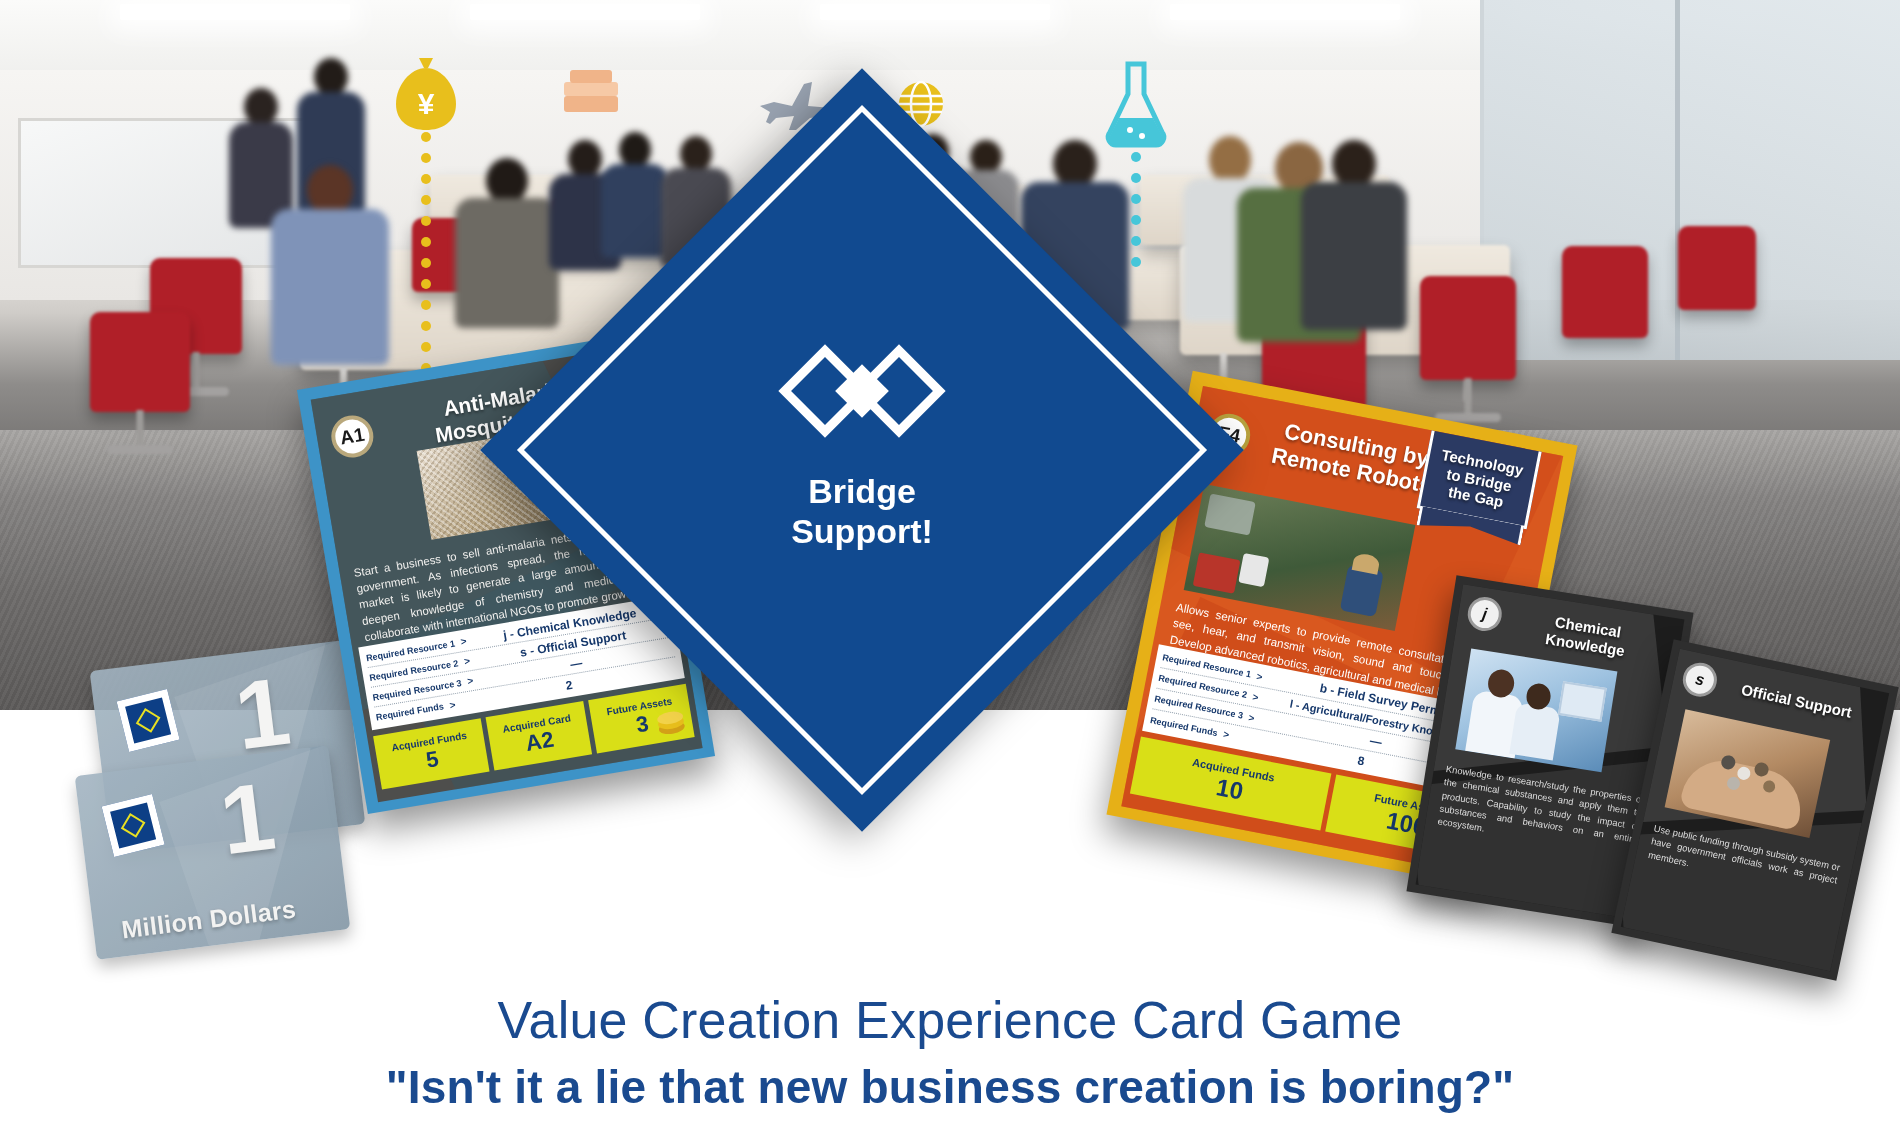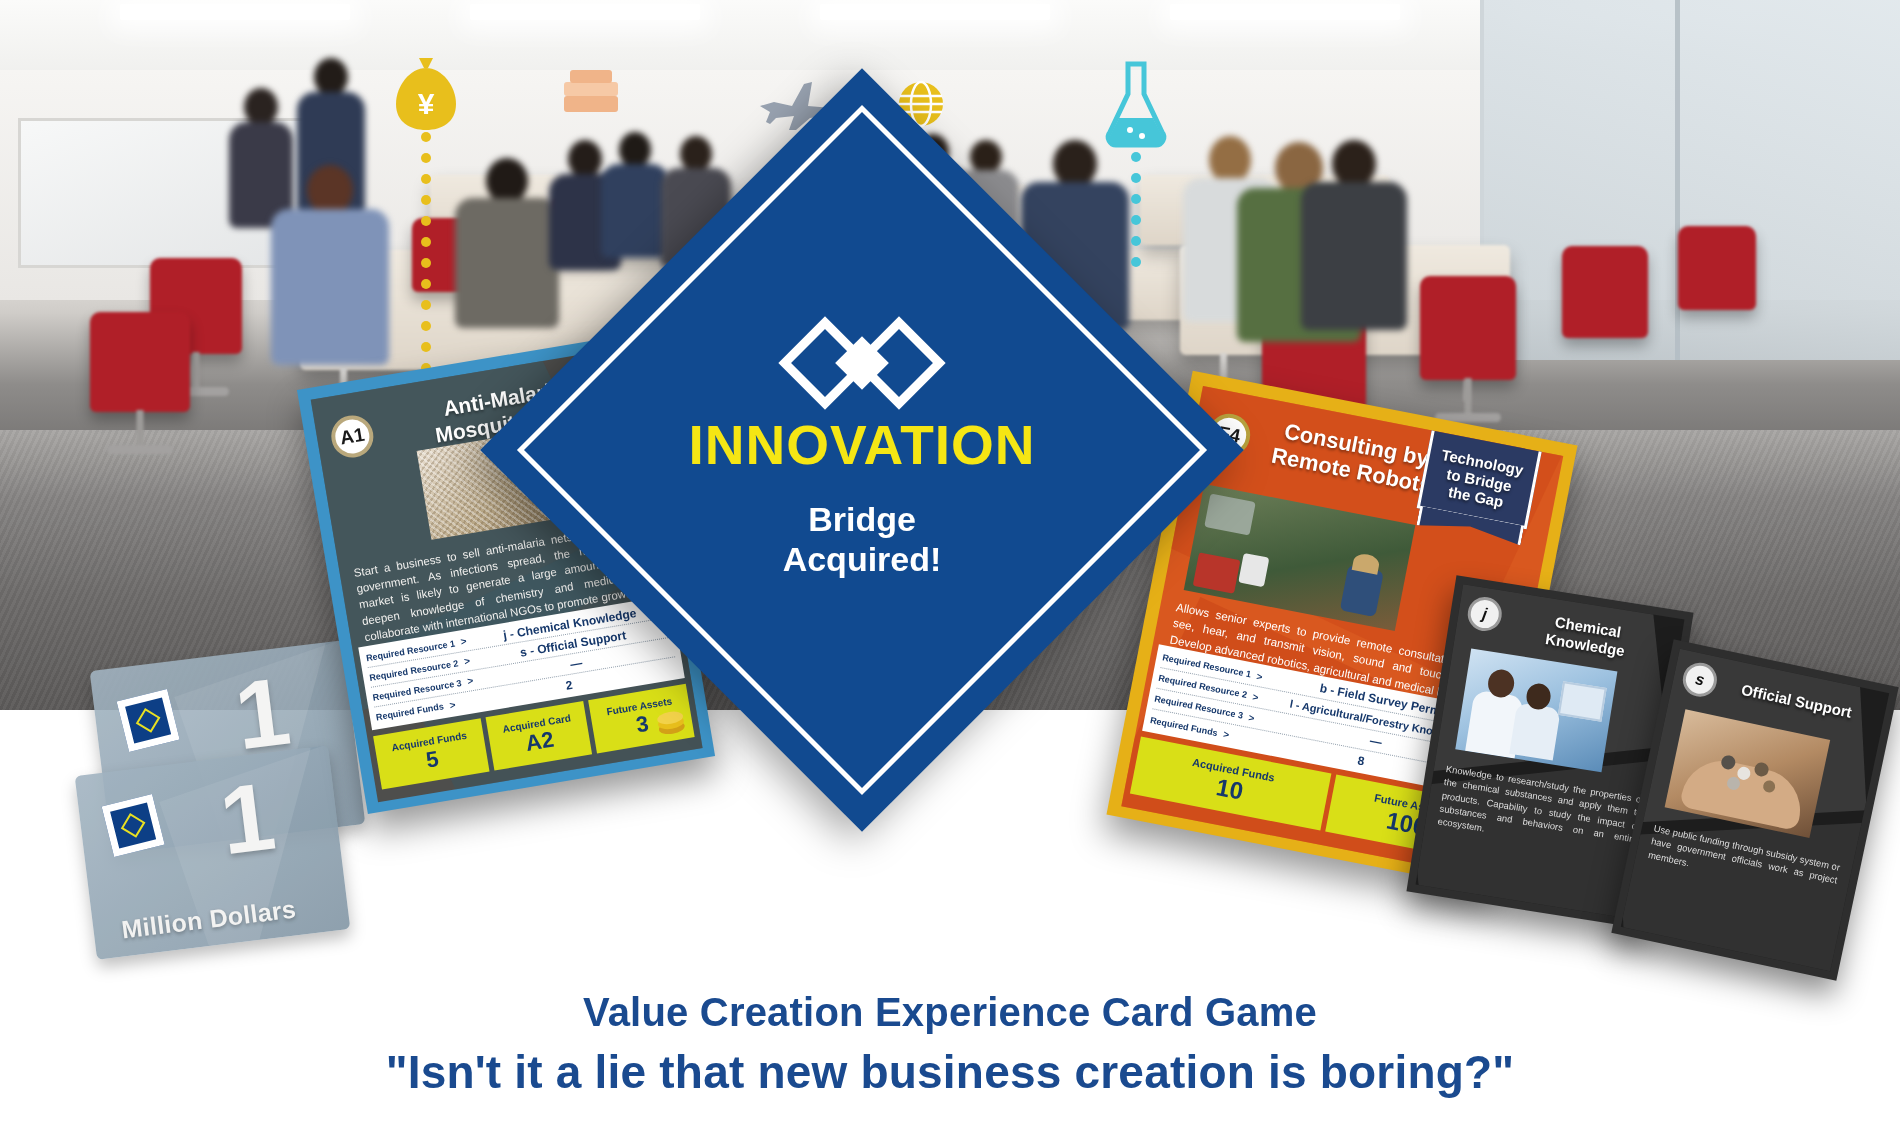--- a/index.html
+++ b/index.html
@@ -154,21 +154,21 @@
   .mark .sq{ position:absolute; width:66px; height:66px; border:9px solid #fff; transform:rotate(45deg); top:9px; }
   .mark .sq.l{ left:6px; }
   .mark .sq.r{ right:6px; }
   .mark .core{ position:absolute; left:50%; top:50%; width:38px; height:38px; background:#fff;
             transform:translate(-50%,-50%) rotate(45deg); }
   .brand{ color:#f5e614; font-weight:700; font-size:55px; line-height:1.02; letter-spacing:1px; text-align:center; }
   .tag{ color:#ffffff; font-weight:700; font-size:34px; line-height:1.18; text-align:center; margin-top:26px; }
 
   
   .caption{ position:absolute; left:0; top:990px; width:1900px; text-align:center; color:#1a4a8f; }
-  .cap1{ font-size:40px; font-weight:700; letter-spacing:.2px; }
+  .cap1{ font-size:52px; font-weight:400; letter-spacing:.2px; }
   .cap2{ font-size:46px; font-weight:700; margin-top:10px; letter-spacing:.2px; }
 </style>
 </head>
 <body>
 
 <div id="stage">
 
   <div class="photo">
     <div class="floorbase"></div>
     <div class="ceil">
@@ -512,25 +512,24 @@
     <div class="diamond">
       <div class="ring"></div>
     </div>
     <div class="logocontent">
       <div class="mark">
         <span class="sq l"></span>
         <span class="sq r"></span>
         <span class="core"></span>
       </div>
       <div class="brand">
-        <div>INNOVATION</div>
       </div>
       <div class="tag">
         <div>Bridge</div>
-        <div>Acquired!</div>
+        <div>Support!</div>
       </div>
     </div>
   </div>
 
   <div class="caption">
     <div class="cap1">Value Creation Experience Card Game</div>
     <div class="cap2">"Isn't it a lie that new business creation is boring?"</div>
   </div>
 
 </div>

